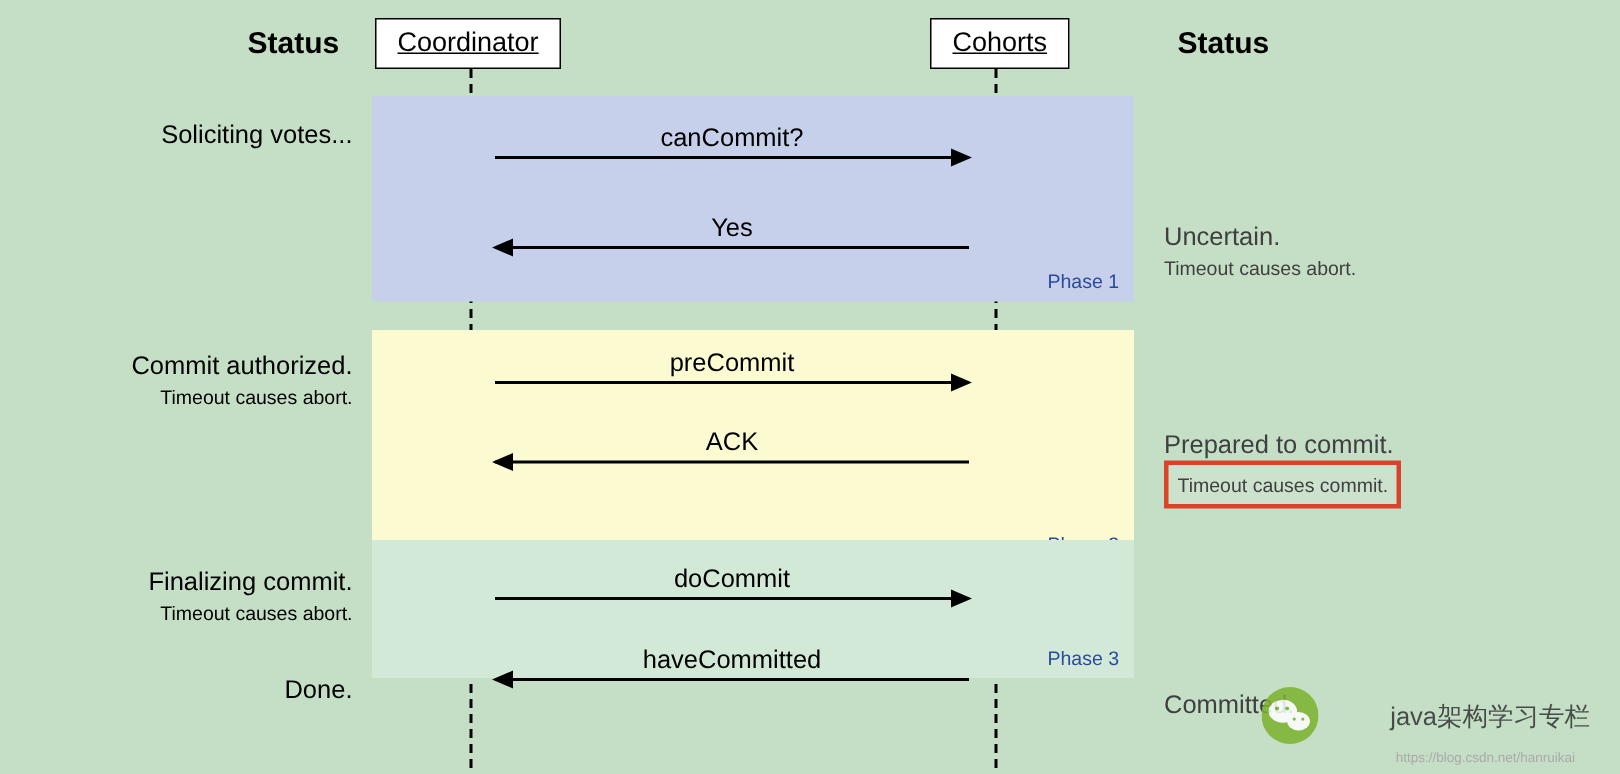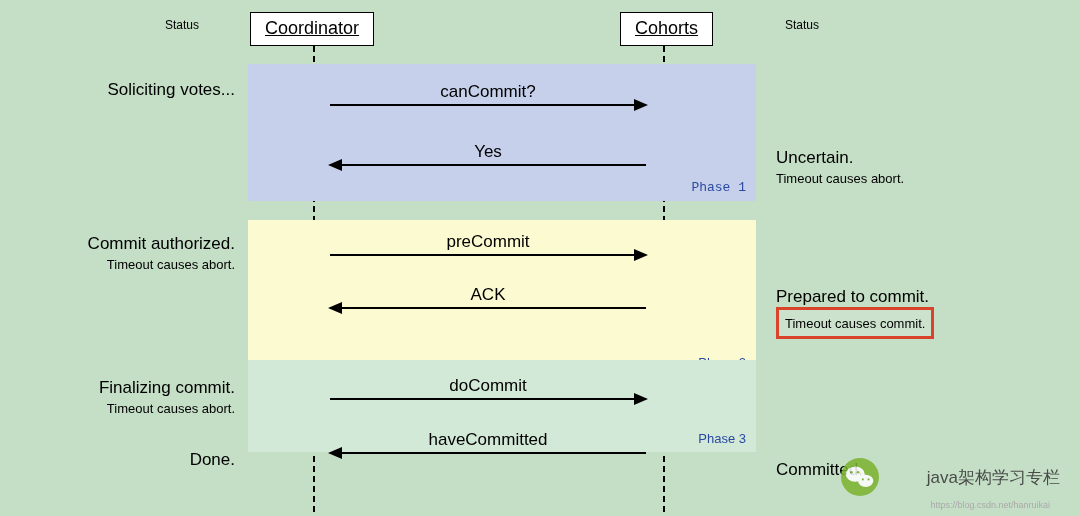--- a/index.html
+++ b/index.html
@@ -9,21 +9,21 @@
     background: #c5dec6;
     font-family: Arial, Helvetica, sans-serif;
     position: relative;
     overflow: hidden;
   }
   .diagram {
     position: absolute;
     left: 0; top: 0; width: 1080px; height: 516px;
   }
   
-  .hdr { position: absolute; top: 18px; font-weight: normal; font-size: 12px; color: #000; }
+  .hdr { position: absolute; top: 18px; font-weight: bold; font-size: 20px; color: #000; }
   .hdr-left { left: 165px; }
   .hdr-right { left: 785px; }
   .hdr-box {
     position: absolute; top: 12px; padding: 5px 14px 6px 14px;
     border: 1px solid #000; background: #fff;
     font-weight: normal; font-size: 18px; color: #000;
     text-decoration: underline;
   }
   .hdr-coord { left: 250px; }
   .hdr-cohort { left: 620px; }
@@ -37,21 +37,21 @@
   }
   .life-coord { left: 313px; }
   .life-cohort { left: 663px; }
   
   .phase {
     position: absolute;
     left: 248px;
     width: 508px;
     padding: 6px 0 4px 0;
   }
-  .phase1 { top: 64px;  height: 137px; background: #c7d0ea; font-family: Liberation Mono, monospace; }
+  .phase1 { top: 64px;  height: 137px; background: #c7d0ea; }
   .phase2 { top: 220px; height: 156px; background: #fbfad1; }
   .phase3 { top: 360px; height: 92px; background: #d3e9d7; }
   .phase-label {
     position: absolute;
     right: 10px; bottom: 6px;
     font-size: 13px; color: #2a4aa0;
   }
   
   .arrow-row {
     position: absolute;
@@ -94,21 +94,21 @@
     font-size: 17px;
     color: #000;
   }
   .status-left .sub { font-size: 13px; margin-top: 3px; }
   .status-right {
     position: absolute;
     text-align: left;
     left: 776px;
     width: 280px;
     font-size: 17px;
-    color: #000000;
+    color: #404040;
   }
   .status-right .sub { font-size: 13px; margin-top: 3px; }
   .highlight-box {
     border: 3px solid #d9432a;
     border-radius: 0;
     padding: 3px 6px;
     display: inline-block;
     background: #cce2cd;
   }
   

